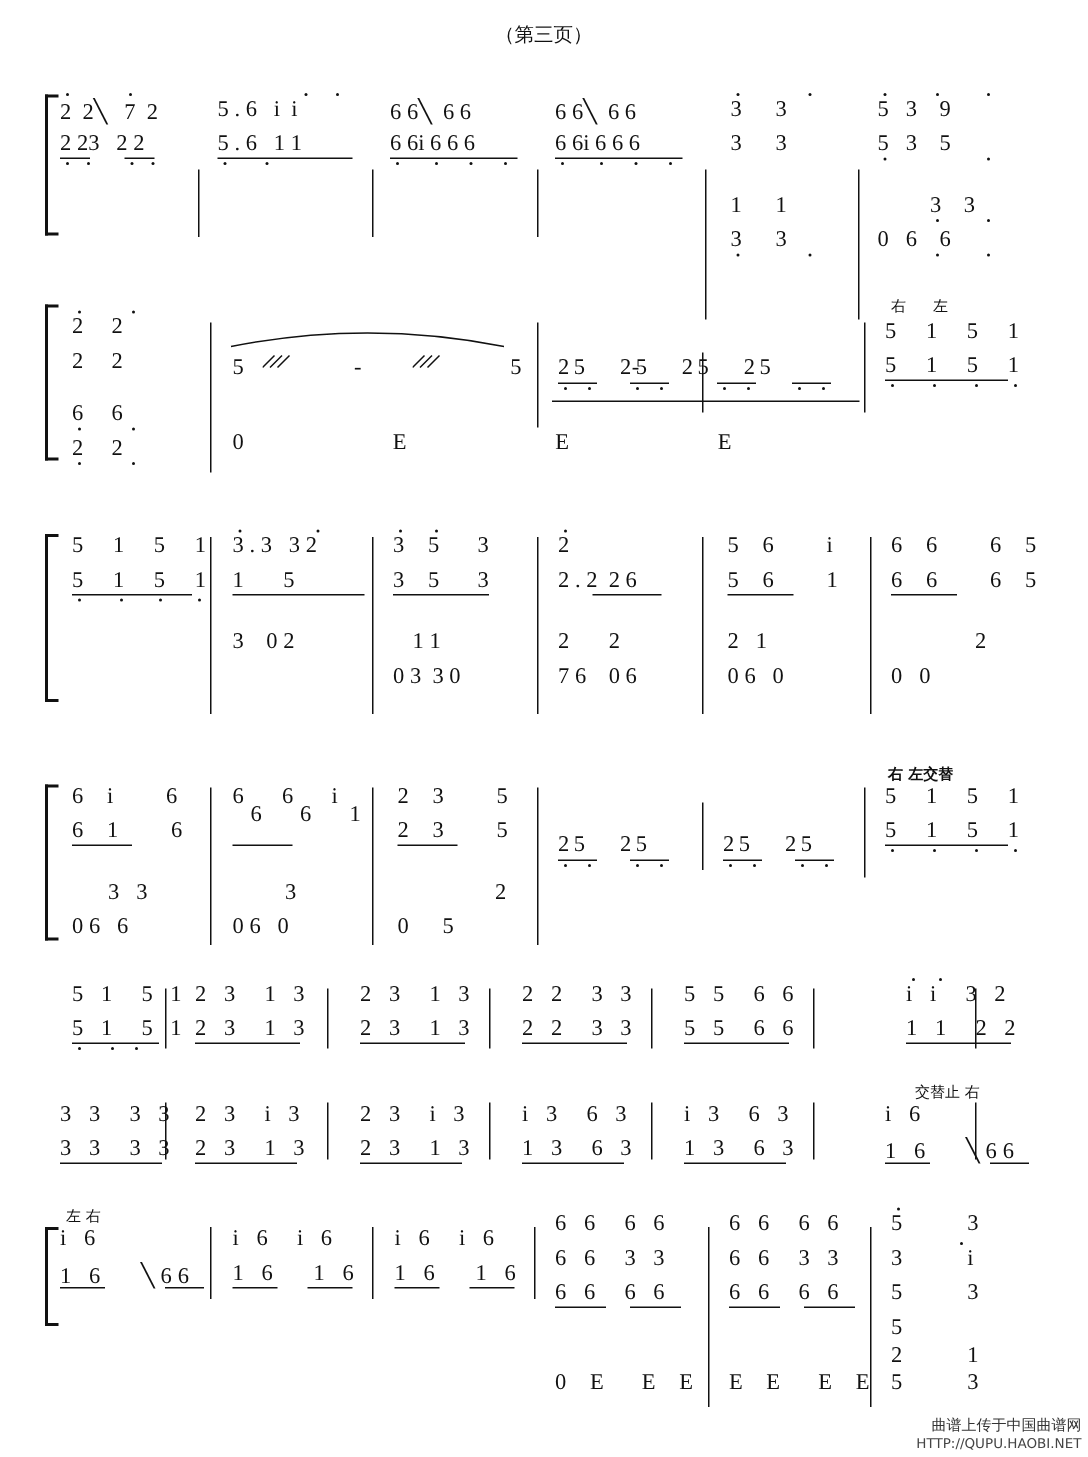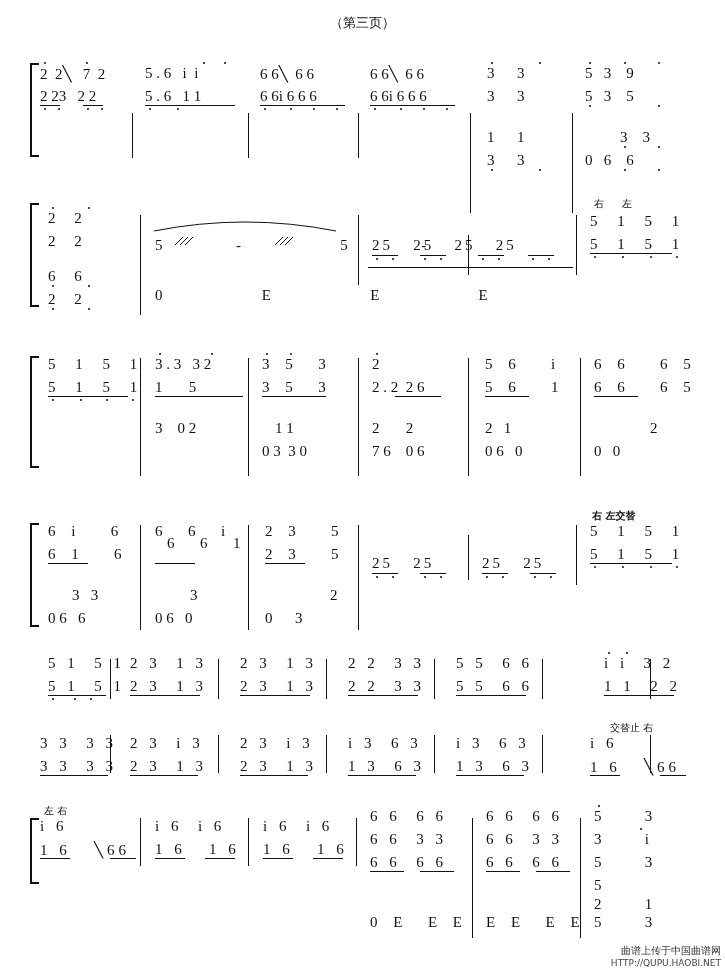--- a/index.html
+++ b/index.html
@@ -257,21 +257,21 @@
   <div class="cell" style="left:155px;top:8px;letter-spacing:6px;">6  6  i</div>
   <div class="cell" style="left:155px;top:20px;letter-spacing:6px;margin-left:12px;">6  6  1</div>
   <div class="beam" style="left:155px;top:48px;width:40px;"></div>
   <div class="cell" style="left:190px;top:72px;">3</div>
   <div class="cell" style="left:155px;top:95px;">0 6   0</div>
 
   <div class="cell" style="left:265px;top:8px;letter-spacing:6px;">2 3   5</div>
   <div class="cell" style="left:265px;top:31px;letter-spacing:6px;">2 3   5</div>
   <div class="beam" style="left:265px;top:48px;width:40px;"></div>
   <div class="cell" style="left:330px;top:72px;">2</div>
-  <div class="cell" style="left:265px;top:95px;">0      3</div>
+  <div class="cell" style="left:265px;top:95px;">0      5</div>
 
   <div class="cell" style="left:372px;top:40px;letter-spacing:3px;">25   25</div>
   <div class="beam" style="left:372px;top:58px;width:26px;"></div>
   <div class="beam" style="left:420px;top:58px;width:26px;"></div>
   <div class="dotd" style="left:376px;top:61px;"></div>
   <div class="dotd" style="left:392px;top:61px;"></div>
   <div class="dotd" style="left:424px;top:61px;"></div>
   <div class="dotd" style="left:440px;top:61px;"></div>
 
   <div class="cell" style="left:482px;top:40px;letter-spacing:3px;">25   25</div>

